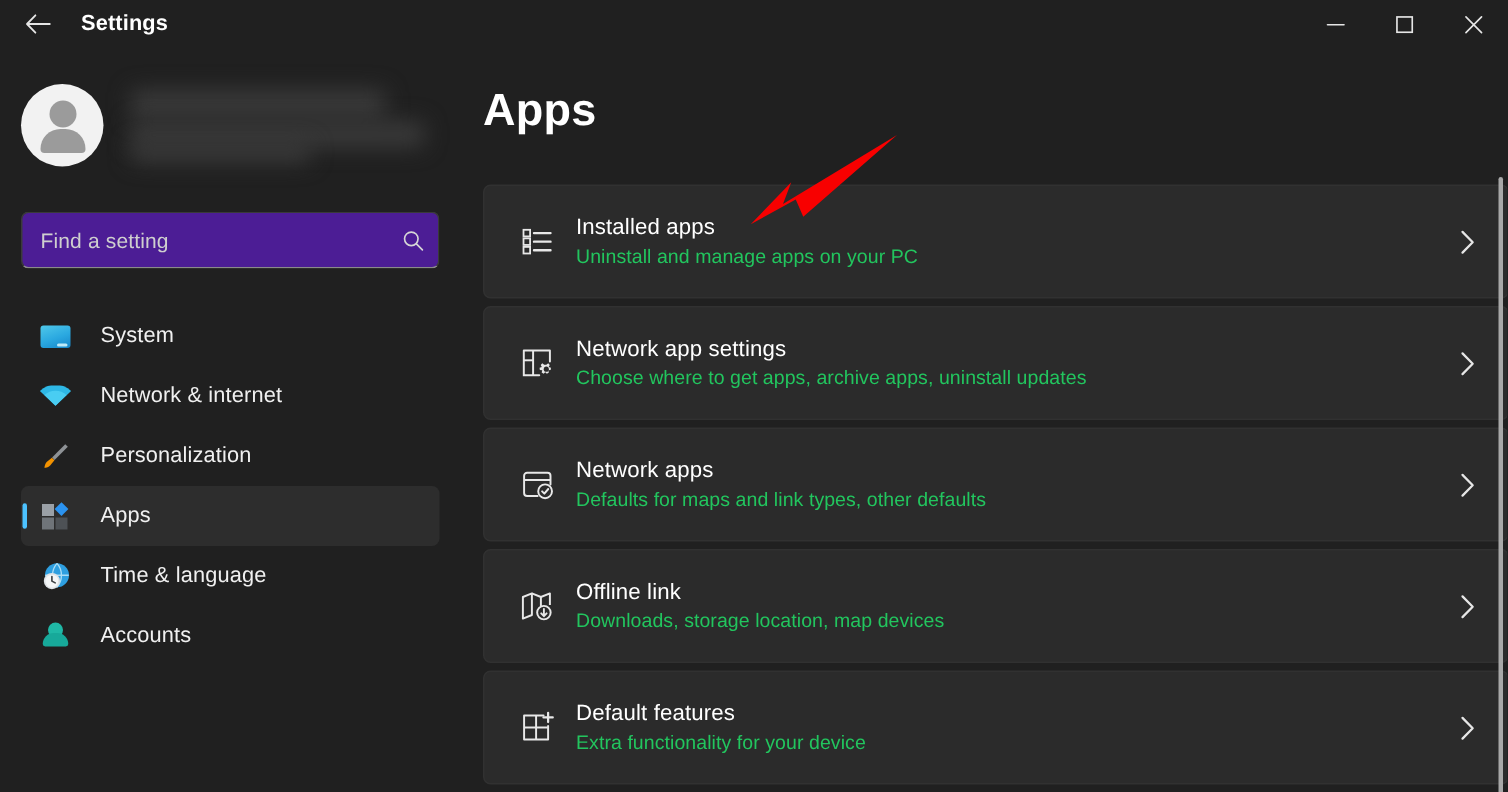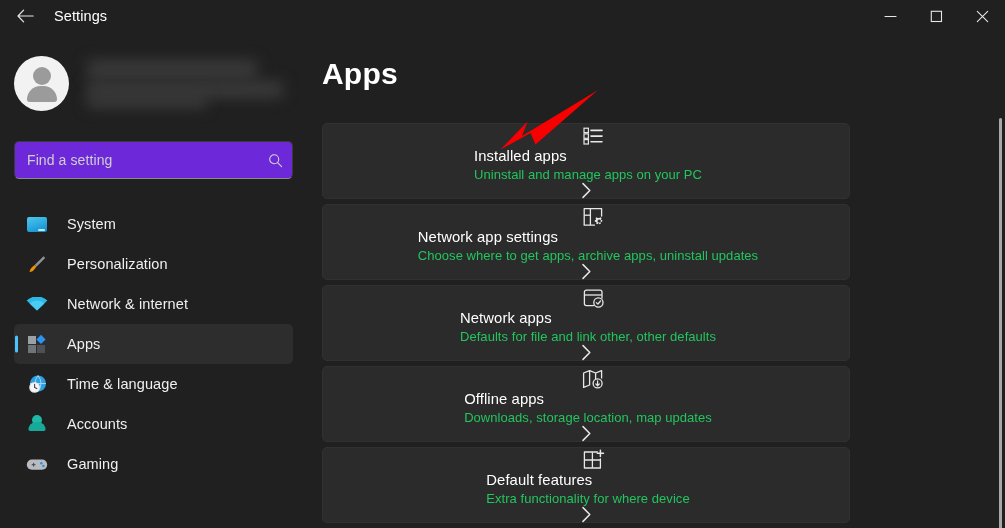--- a/index.html
+++ b/index.html
@@ -8,21 +8,21 @@
     background: #202020;
     font-family: "Liberation Sans", sans-serif;
     overflow: hidden;
     color: #ffffff;
   }
   .window { position: relative; width: 1005px; height: 528px; background: #202020; }
 
   
   .titlebar {
     position: absolute; top: 0; left: 0; width: 1005px; height: 32px;
-    display: flex; align-items: center;
+    display: flex; align-items: center; font-weight: bold;
   }
   .back-btn {
     width: 38px; height: 30px; margin-left: 6px;
     display: flex; align-items: center; justify-content: center;
     border-radius: 4px;
   }
   .back-btn svg { display: block; }
   .app-title {
     margin-left: 10px; font-size: 14.5px; color: #ffffff; letter-spacing: .1px;
   }
@@ -56,21 +56,21 @@
     position: absolute; border-radius: 4px;
     background: #3a3a3a;
     filter: blur(7px);
   }
   .blur-name  { left: 2px;  top: 6px;  width: 170px; height: 19px; }
   .blur-mail  { left: 2px;  top: 27px; width: 196px; height: 17px; }
   .blur-mail2 { left: 2px;  top: 41px; width: 120px; height: 13px; }
 
   .searchbox {
     position: absolute; left: 14px; top: 109px; width: 279px; height: 38px;
-    background: #6d28d9; border: 1px solid #3a3a3a; border-bottom-color: #8a8a8a;
+    background: #4c1d95; border: 1px solid #3a3a3a; border-bottom-color: #8a8a8a;
     border-radius: 5px; display: flex; align-items: center;
   }
   .searchbox .ph {
     flex: 1; padding-left: 12px; font-size: 14px; color: #cfcfcf; letter-spacing: .1px;
   }
   .search-icon { width: 34px; display: flex; align-items: center; justify-content: center; }
 
   .navlist { position: absolute; left: 0; top: 172px; width: 310px; }
   .navitem {
     position: relative; margin: 0 17px 0 14px; height: 40px;
@@ -108,23 +108,23 @@
   .main {
     position: absolute; left: 310px; top: 32px; width: 695px; height: 496px;
     overflow: hidden;
   }
   .page-title {
     position: absolute; left: 12px; top: 25px;
     font-size: 30px; font-weight: bold; color: #ffffff; letter-spacing: .2px;
   }
   .cards { position: absolute; left: 12px; top: 91px; width: 660px; }
   .card {
-    position: relative; width: 528px; height: 76px; margin-bottom: 5px;
+    position: relative; width: 684px; height: 76px; margin-bottom: 5px;
     background: #2b2b2b; border: 1px solid #313131; border-radius: 5px;
-    display: flex; align-items: center; flex-direction: column;
+    display: flex; align-items: center;
   }
   .card .card-icon {
     width: 44px; margin-left: 13px; flex: 0 0 auto;
     display: flex; align-items: center; justify-content: center;
   }
   .card .card-text { flex: 1; padding-left: 4px; }
   .card .card-title { font-size: 14.8px; color: #ffffff; letter-spacing: .1px; }
   .card .card-sub { font-size: 13px; color: #22c55e; margin-top: 3px; letter-spacing: .05px; }
   .card .chev { width: 54px; display: flex; align-items: center; justify-content: center; flex: 0 0 auto; }
 
@@ -198,36 +198,36 @@
       <div class="navitem">
         <div class="nav-icon">
           <div class="ic-monitor"></div>
         </div>
         <div class="nav-label">System</div>
       </div>
 
 
       <div class="navitem">
         <div class="nav-icon">
+          <svg class="ic-wifi" viewBox="0 0 22 14">
+            <path d="M11 13.5 L0.6 3.6 A15 15 0 0 1 21.4 3.6 Z" fill="#2eb8e6"></path>
+            <path d="M11 13.5 L3.6 6.4 A11 11 0 0 1 18.4 6.4 Z" fill="#49cdf2"></path>
+          </svg>
+        </div>
+        <div class="nav-label">Network &amp; internet</div>
+      </div>
+
+      <div class="navitem">
+        <div class="nav-icon">
           <svg width="20" height="20" viewBox="0 0 20 20">
             <path d="M16.5 2.2 L18.2 3.9 L9.4 12.7 L7.7 11 Z" fill="#8e9296"></path>
             <path d="M7.6 11.1 L9.3 12.8 L6.6 16.2 C5.2 17.9 2.6 17.9 2.6 17.9 C2.6 17.9 2.9 15.3 4.3 13.9 Z" fill="#f29200"></path>
           </svg>
         </div>
         <div class="nav-label">Personalization</div>
-      </div>
-
-      <div class="navitem">
-        <div class="nav-icon">
-          <svg class="ic-wifi" viewBox="0 0 22 14">
-            <path d="M11 13.5 L0.6 3.6 A15 15 0 0 1 21.4 3.6 Z" fill="#2eb8e6"></path>
-            <path d="M11 13.5 L3.6 6.4 A11 11 0 0 1 18.4 6.4 Z" fill="#49cdf2"></path>
-          </svg>
-        </div>
-        <div class="nav-label">Network &amp; internet</div>
       </div>
 
       <div class="navitem selected">
         <div class="nav-icon">
           <svg width="20" height="20" viewBox="0 0 20 20">
             <rect x="1" y="2" width="8" height="8" fill="#9aa0a6"></rect>
             <rect x="1" y="11" width="8" height="8" fill="#6f7479"></rect>
             <rect x="10" y="11" width="8" height="8" fill="#4d5155"></rect>
             <path d="M14 0.8 L18.6 5.4 L14 10 L9.4 5.4 Z" fill="#2b93f0"></path>
           </svg>
@@ -251,31 +251,20 @@
       <div class="navitem">
         <div class="nav-icon">
           <div class="ic-person">
             <div class="ph-head"></div>
             <div class="ph-body"></div>
           </div>
         </div>
         <div class="nav-label">Accounts</div>
       </div>
 
-      <div class="navitem">
-        <div class="nav-icon">
-          <svg width="22" height="15" viewBox="0 0 22 15">
-            <rect x="0.8" y="2.6" width="20.4" height="10.2" rx="5.1" fill="#b8bcc0"></rect>
-            <path d="M6.2 7.7 H9 M7.6 6.3 V9.1" stroke="#4e5256" stroke-width="1.2" stroke-linecap="round"></path>
-            <circle cx="15.3" cy="6.3" r="1.25" fill="#2f8fe0"></circle>
-            <circle cx="17.4" cy="8.9" r="1.25" fill="#2f8fe0"></circle>
-          </svg>
-        </div>
-        <div class="nav-label">Gaming</div>
-      </div>
 
     </div>
   </div>
 
   <div class="main">
     <div class="page-title">Apps</div>
 
     <div class="cards">
 
       <div class="card">
@@ -323,61 +312,61 @@
         <div class="card-icon">
           <svg width="24" height="24" viewBox="0 0 24 24">
             <path d="M3.4 6.2 a2 2 0 0 1 2 -2 H19 a2 2 0 0 1 2 2 V12 M3.4 6.2 V17.6 a2 2 0 0 0 2 2 H12.4" fill="none" stroke="#e8e8e8" stroke-width="1.3" stroke-linecap="round"></path>
             <path d="M3.6 9 H20.8" stroke="#e8e8e8" stroke-width="1.3"></path>
             <circle cx="17.4" cy="16.5" r="4.6" fill="#2b2b2b" stroke="#e8e8e8" stroke-width="1.3"></circle>
             <path d="M15.4 16.6 L16.9 18.1 L19.5 15" fill="none" stroke="#e8e8e8" stroke-width="1.3" stroke-linecap="round" stroke-linejoin="round"></path>
           </svg>
         </div>
         <div class="card-text">
           <div class="card-title">Network apps</div>
-          <div class="card-sub">Defaults for file and link other, other defaults</div>
+          <div class="card-sub">Defaults for maps and link types, other defaults</div>
         </div>
         <div class="chev">
           <svg width="11" height="17" viewBox="0 0 11 17">
             <path d="M2 1.6 L8.8 8.5 L2 15.4" fill="none" stroke="#e6e6e6" stroke-width="1.5" stroke-linecap="round" stroke-linejoin="round"></path>
           </svg>
         </div>
       </div>
 
       <div class="card">
         <div class="card-icon">
           <svg width="24" height="24" viewBox="0 0 24 24">
             <path d="M2.6 6 L8.6 3.6 V18 L2.6 20.4 Z" fill="none" stroke="#e8e8e8" stroke-width="1.3" stroke-linejoin="round"></path>
             <path d="M8.6 3.6 L14.6 6 V12" fill="none" stroke="#e8e8e8" stroke-width="1.3" stroke-linejoin="round"></path>
             <path d="M14.6 6 L20.6 3.6 V11.4" fill="none" stroke="#e8e8e8" stroke-width="1.3" stroke-linejoin="round"></path>
             <circle cx="16.6" cy="16.4" r="4.5" fill="#2b2b2b" stroke="#e8e8e8" stroke-width="1.3"></circle>
             <path d="M16.6 13.9 V18.6 M14.8 16.9 L16.6 18.8 L18.4 16.9" fill="none" stroke="#e8e8e8" stroke-width="1.25" stroke-linecap="round" stroke-linejoin="round"></path>
           </svg>
         </div>
         <div class="card-text">
-          <div class="card-title">Offline apps</div>
-          <div class="card-sub">Downloads, storage location, map updates</div>
+          <div class="card-title">Offline link</div>
+          <div class="card-sub">Downloads, storage location, map devices</div>
         </div>
         <div class="chev">
           <svg width="11" height="17" viewBox="0 0 11 17">
             <path d="M2 1.6 L8.8 8.5 L2 15.4" fill="none" stroke="#e6e6e6" stroke-width="1.5" stroke-linecap="round" stroke-linejoin="round"></path>
           </svg>
         </div>
       </div>
 
       <div class="card">
         <div class="card-icon">
           <svg width="24" height="24" viewBox="0 0 24 24">
             <path d="M3.4 4 H16.4 M3.4 4 V20 H19.4 V11" fill="none" stroke="#e8e8e8" stroke-width="1.3" stroke-linecap="round" stroke-linejoin="round"></path>
             <path d="M11.4 4.2 V19.8 M3.6 12 H19.2" stroke="#e8e8e8" stroke-width="1.3"></path>
             <path d="M19.4 2.2 V8.4 M16.3 5.3 H22.5" stroke="#e8e8e8" stroke-width="1.5" stroke-linecap="round"></path>
           </svg>
         </div>
         <div class="card-text">
           <div class="card-title">Default features</div>
-          <div class="card-sub">Extra functionality for where device</div>
+          <div class="card-sub">Extra functionality for your device</div>
         </div>
         <div class="chev">
           <svg width="11" height="17" viewBox="0 0 11 17">
             <path d="M2 1.6 L8.8 8.5 L2 15.4" fill="none" stroke="#e6e6e6" stroke-width="1.5" stroke-linecap="round" stroke-linejoin="round"></path>
           </svg>
         </div>
       </div>
 
     </div>
 

